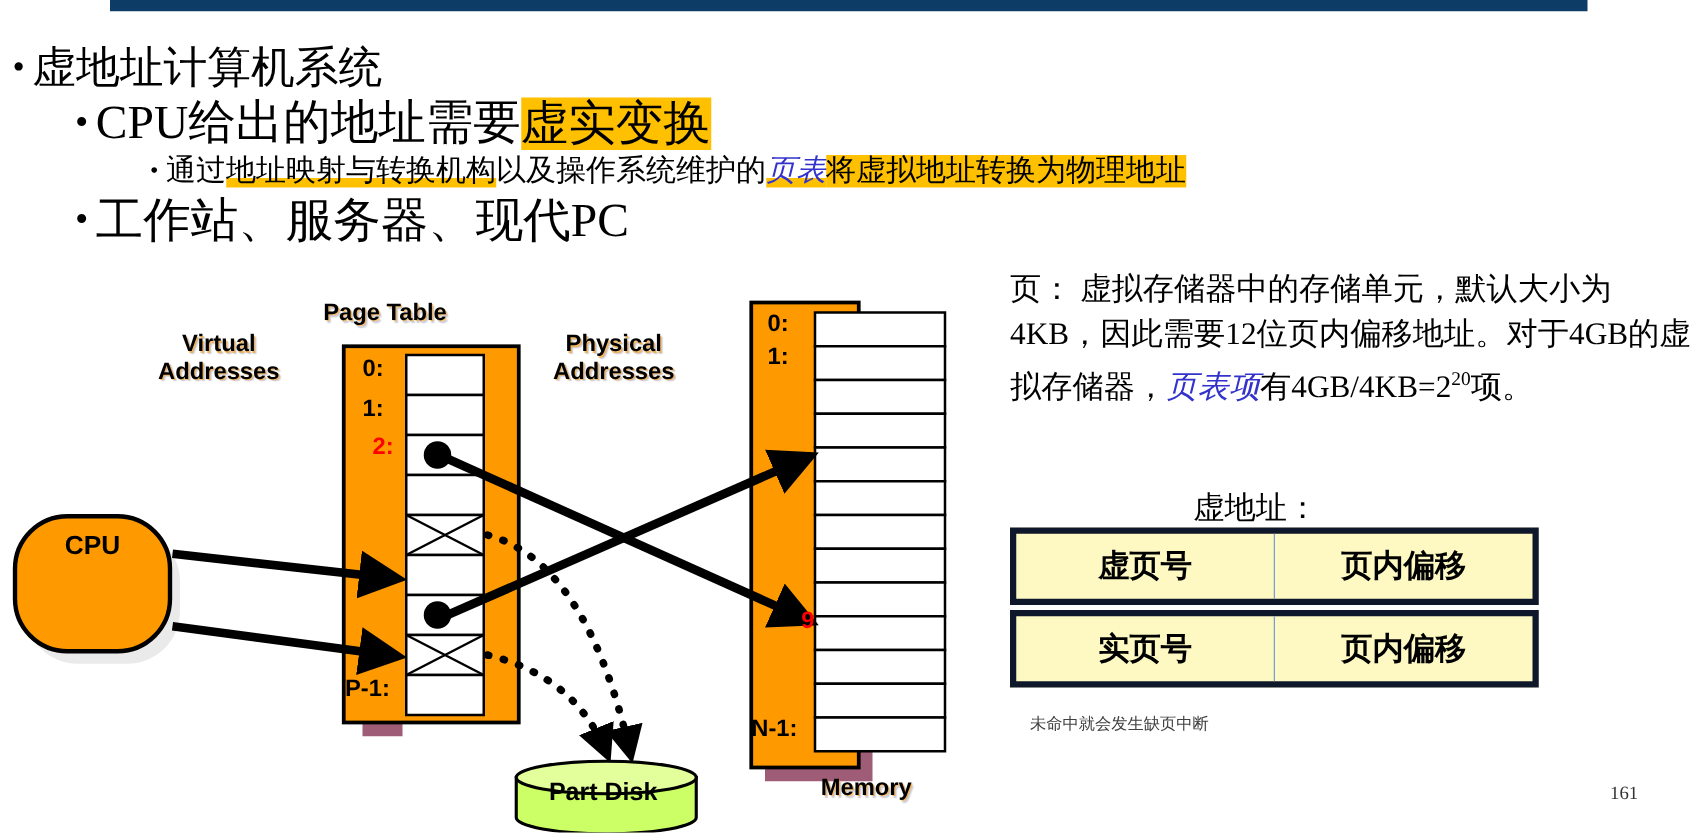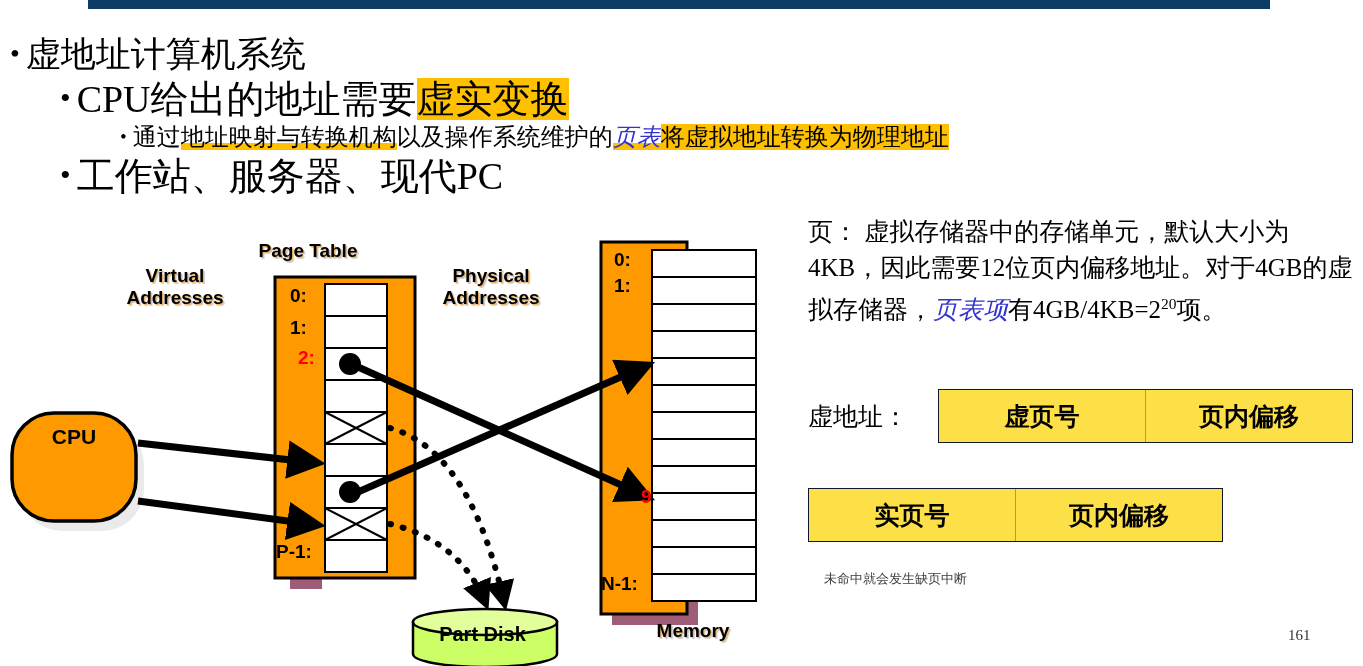--- a/index.html
+++ b/index.html
@@ -138,32 +138,33 @@
     font-size: 25px;
     line-height: 36px;
     font-family: "Liberation Serif", serif;
   }
   .right-para sup { font-size: 0.62em; }
 
   .addr-row {
     position: absolute;
     display: flex;
     align-items: center;
+    flex-direction: column;
   }
   #addr-virtual { left: 808px; top: 389px; }
   #addr-physical { left: 808px; top: 488px; }
   .addr-caption {
     font-size: 25px;
     width: 130px;
     white-space: nowrap;
   }
   .addr-table {
     display: flex;
-    border: 1px solid #0f172a;
-    background: #fde047;
+    border: 5px solid #0f172a;
+    background: #fef9c3;
   }
   .addr-cell {
     width: 206px;
     height: 52px;
     line-height: 52px;
     text-align: center;
     font-size: 25px;
     font-weight: bold;
     font-family: "Liberation Sans", sans-serif;
   }

